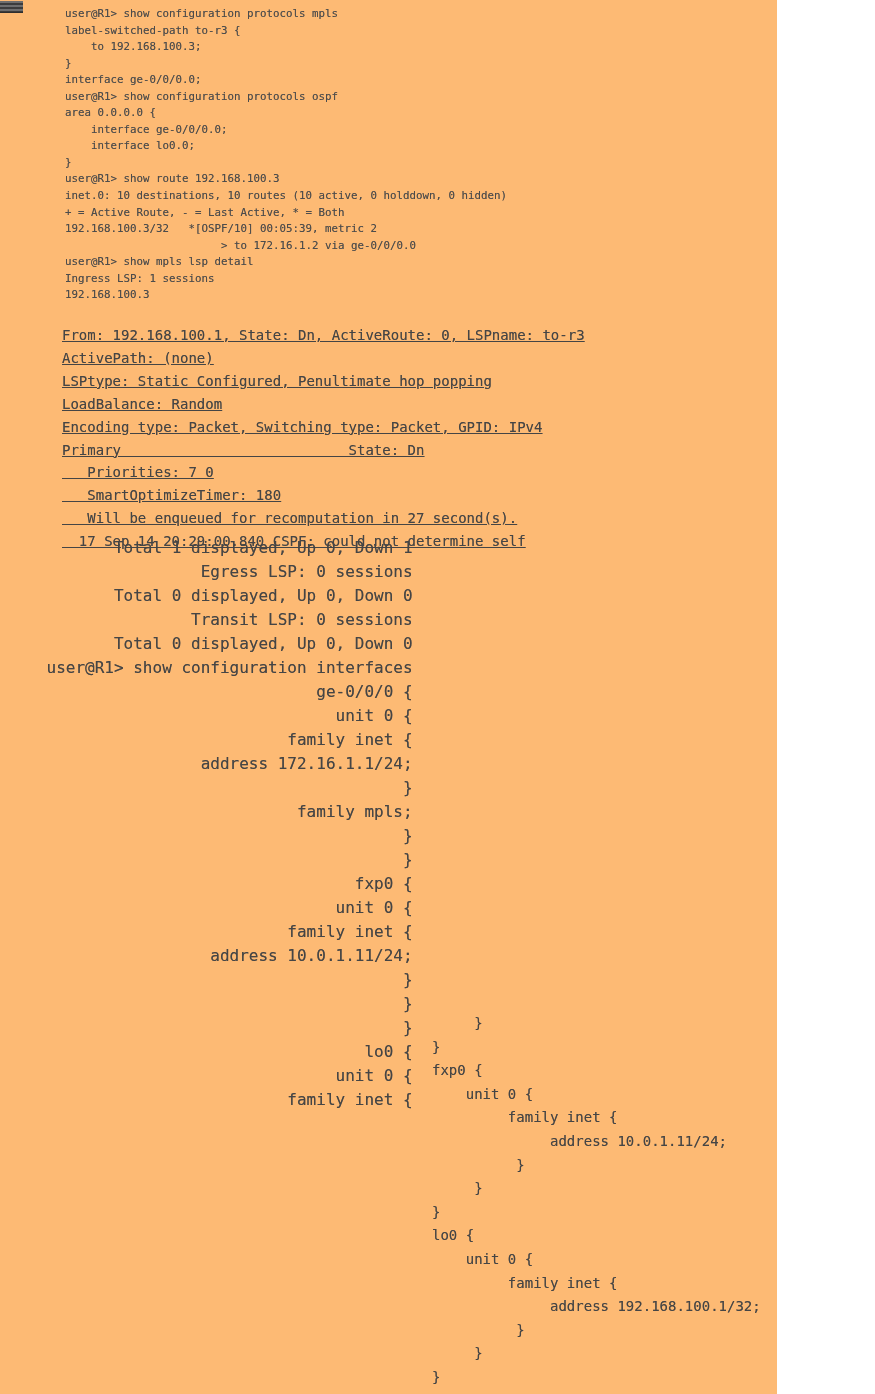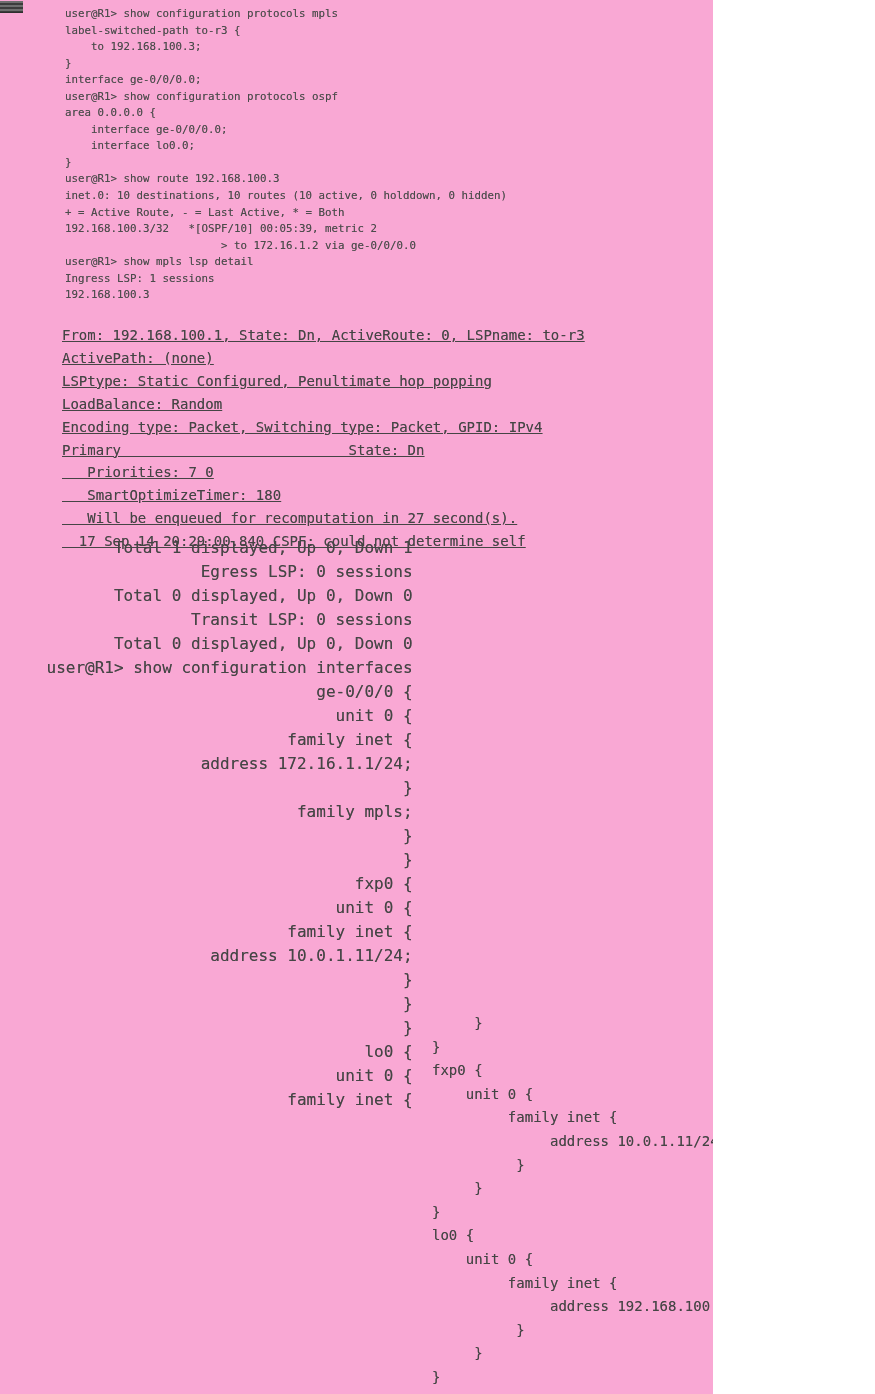--- a/index.html
+++ b/index.html
@@ -2,23 +2,23 @@
 <html><head>
 <meta charset="utf-8">
 <style>
   html, body {
     margin: 0;
     padding: 0;
     background: #ffffff;
   }
   .page {
     position: relative;
-    width: 713px;
+    width: 777px;
     height: 1394px;
-    background: #f9a8d4;
+    background: #fdba74;
     overflow: hidden;
     font-family: "Liberation Mono", "DejaVu Sans Mono", monospace;
   }
   .scan-artifact {
     position: absolute;
     left: 0;
     top: 1px;
     width: 23px;
     height: 11px;
     background: repeating-linear-gradient(

